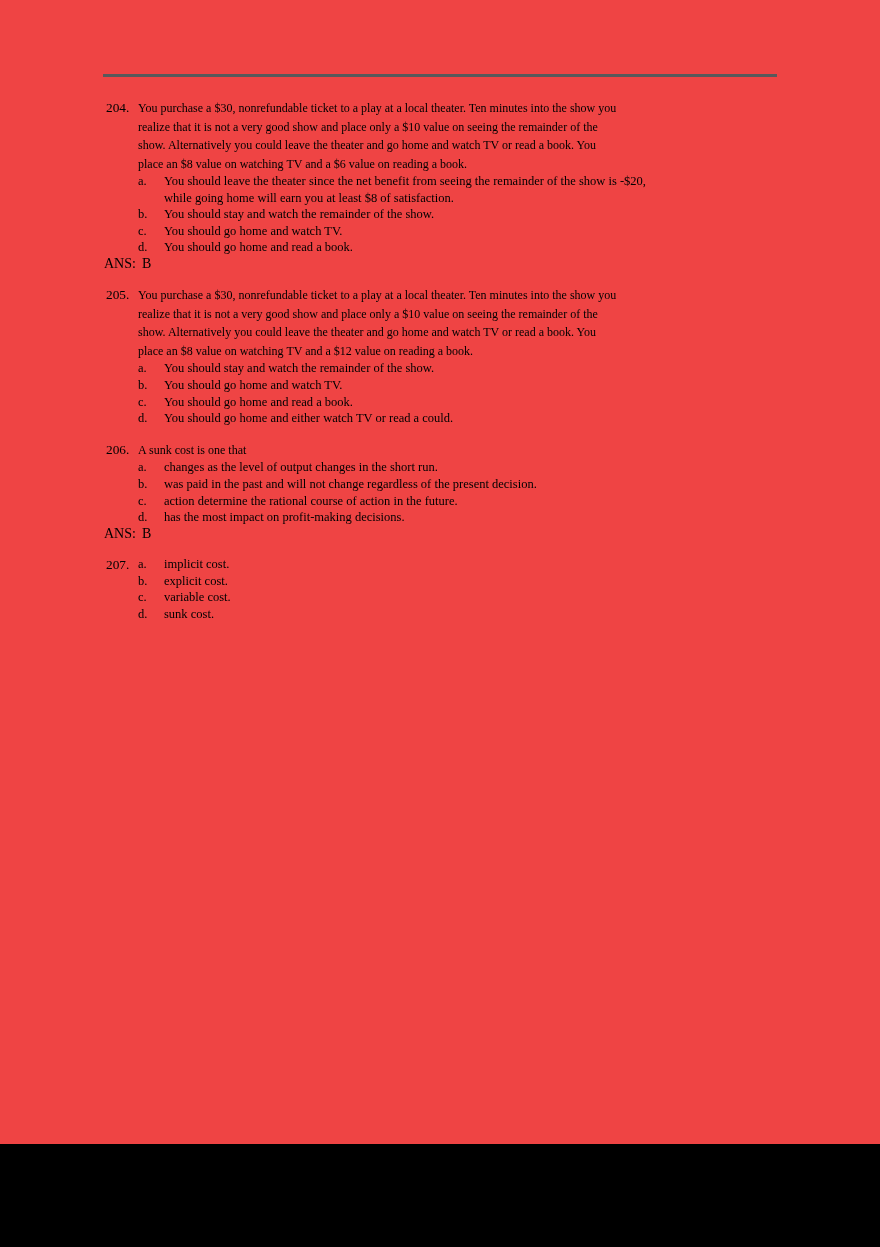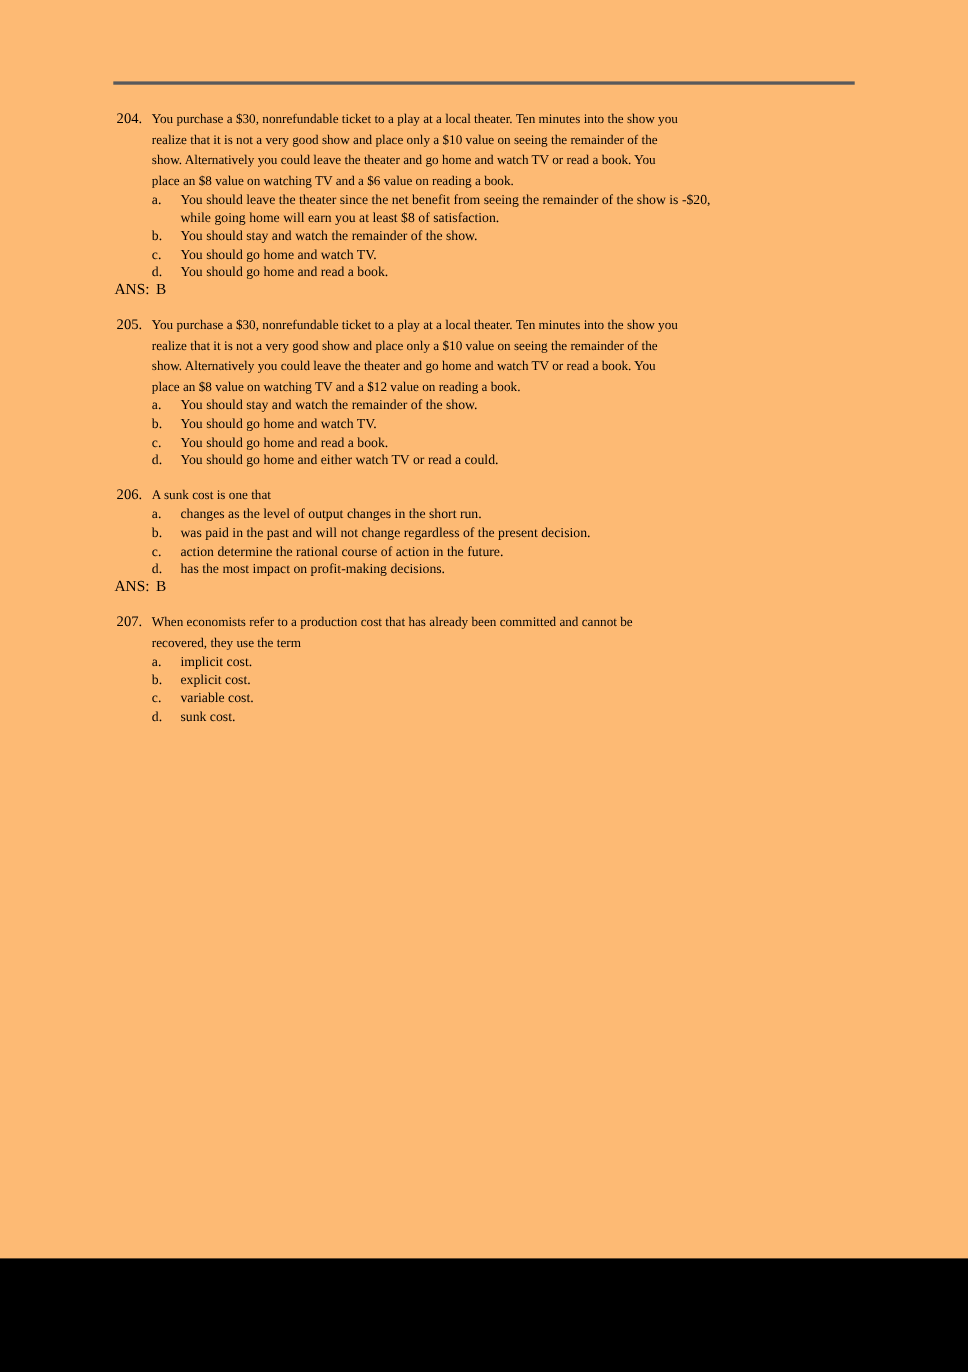--- a/index.html
+++ b/index.html
@@ -1,20 +1,20 @@
 <!DOCTYPE html>
 <html><head>
 <meta charset="utf-8">
 <style>
   html, body { margin: 0; padding: 0; background: #ffffff; }
   .page {
     position: relative;
     width: 880px;
     height: 1247px;
-    background: #fdba74;
+    background: #ef4444;
     overflow: hidden;
     font-family: "Liberation Serif", "DejaVu Serif", serif;
     color: #000000;
   }
   .top-rule {
     position: absolute;
     left: 103px;
     top: 74px;
     width: 674px;
     height: 3px;
@@ -154,22 +154,20 @@
         </div>
       </div>
       <div class="answer">
         <span>ANS:</span><span class="ans-val">B</span>
       </div>
     </div>
 
     <div class="question">
       <div class="q-main">
         <span class="q-num">207.</span>
-        <div class="q-stem">When economists refer to a production cost that has already been committed and cannot be
-recovered, they use the term</div>
         <div class="options">
           <div class="option">
             <span class="opt-letter">a.</span>
             <span class="opt-text">implicit cost.</span>
           </div>
           <div class="option">
             <span class="opt-letter">b.</span>
             <span class="opt-text">explicit cost.</span>
           </div>
           <div class="option">

